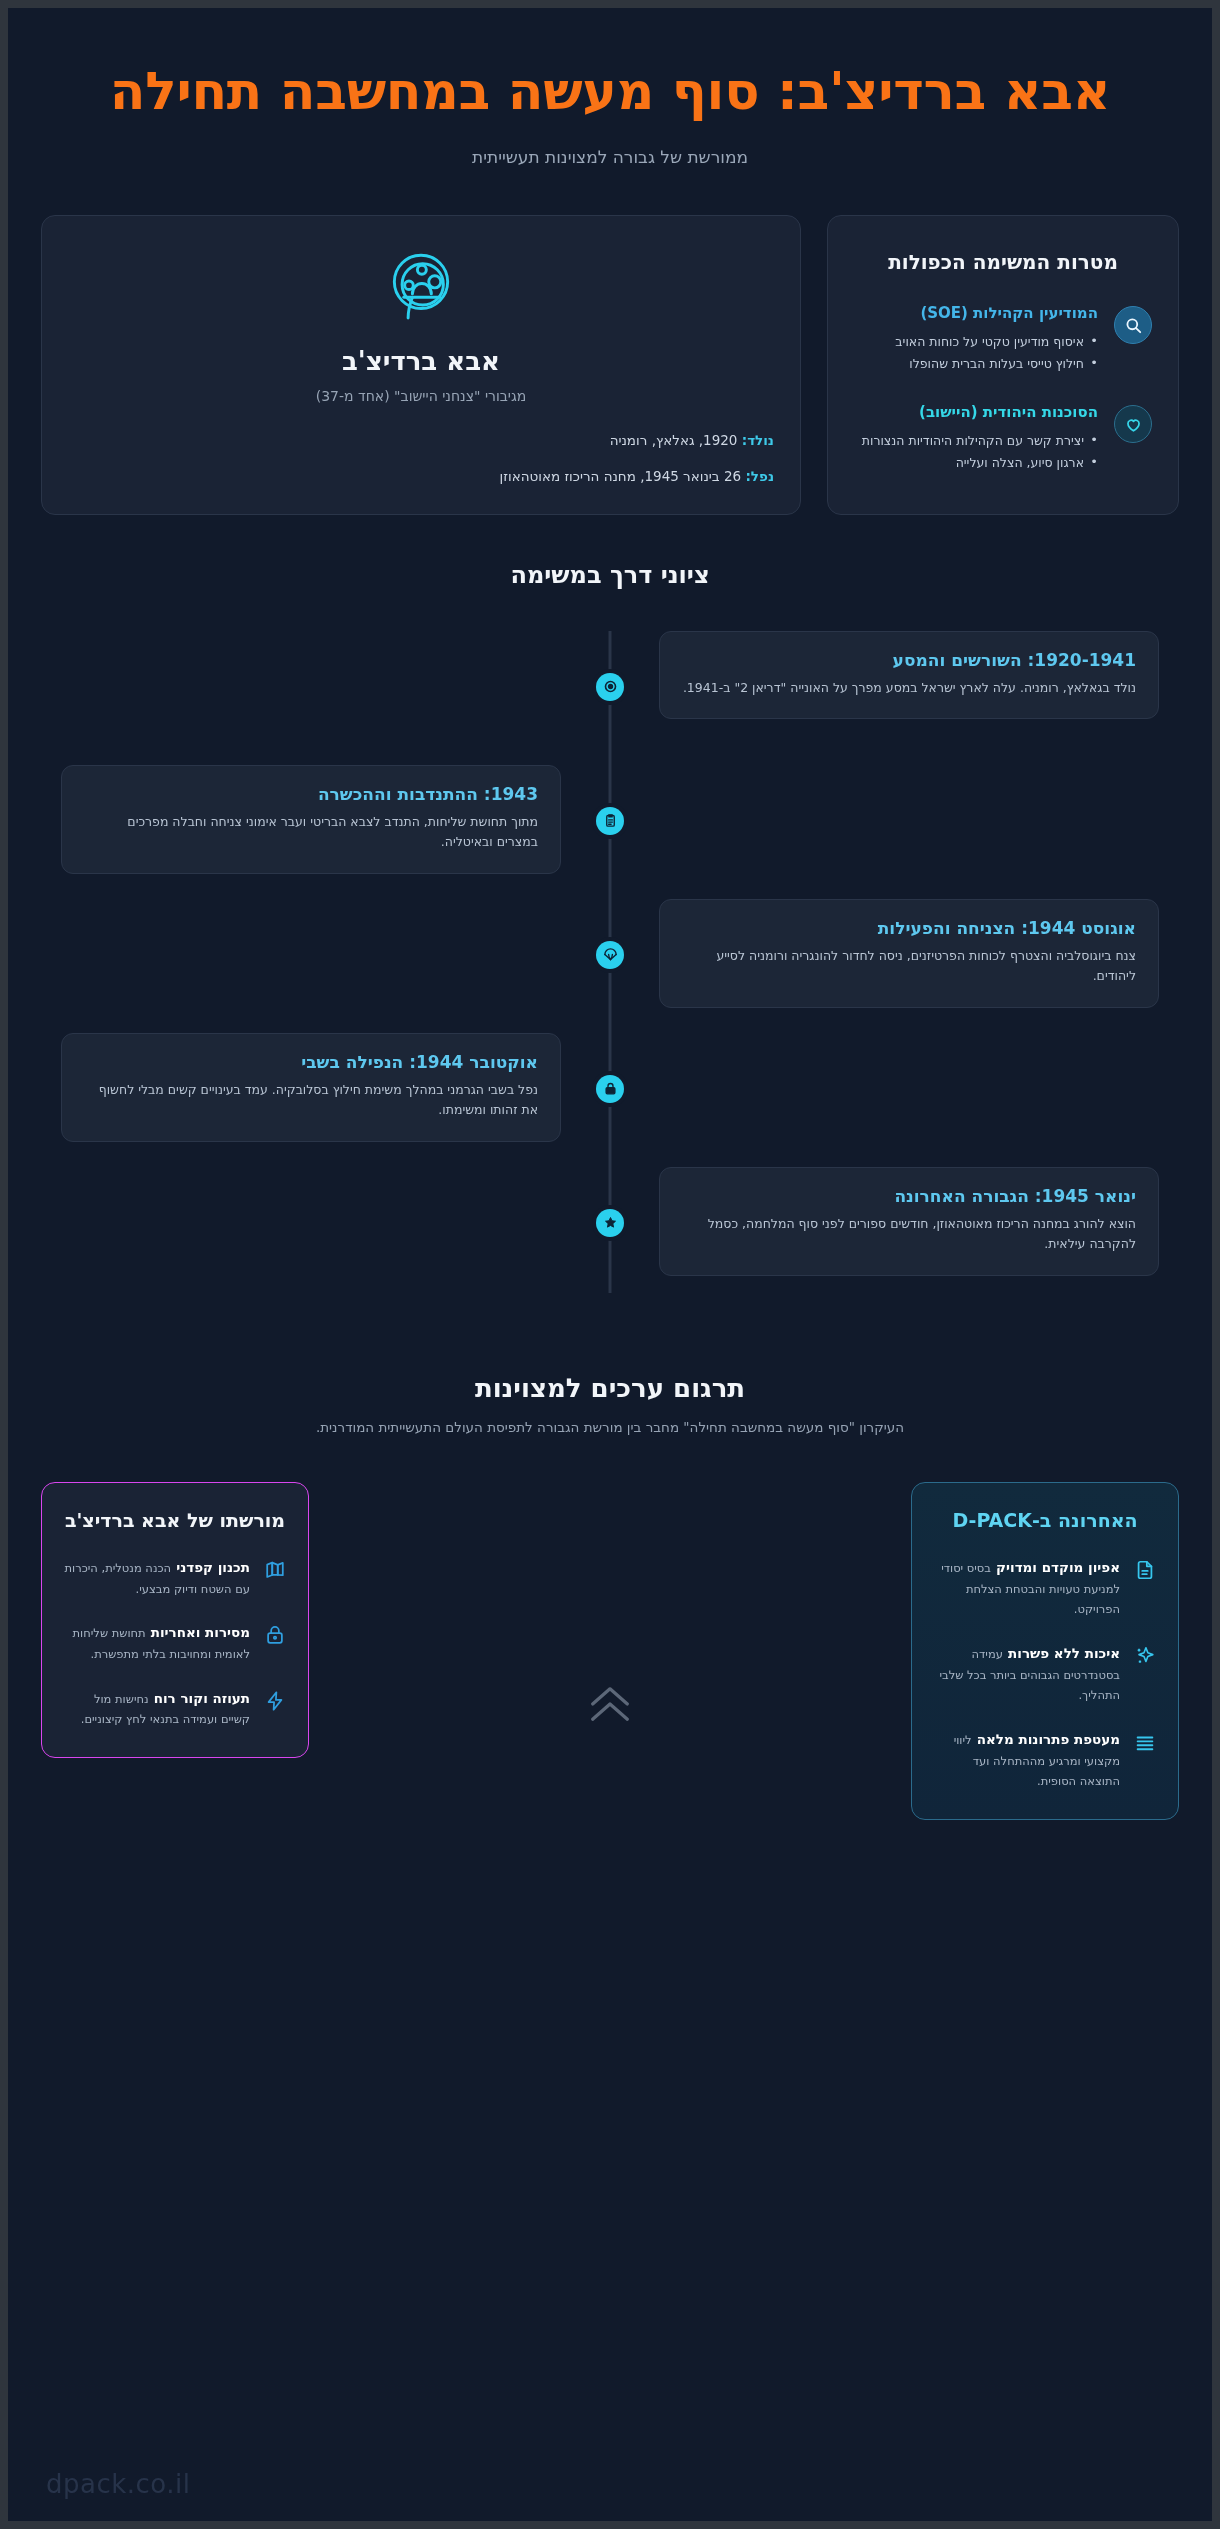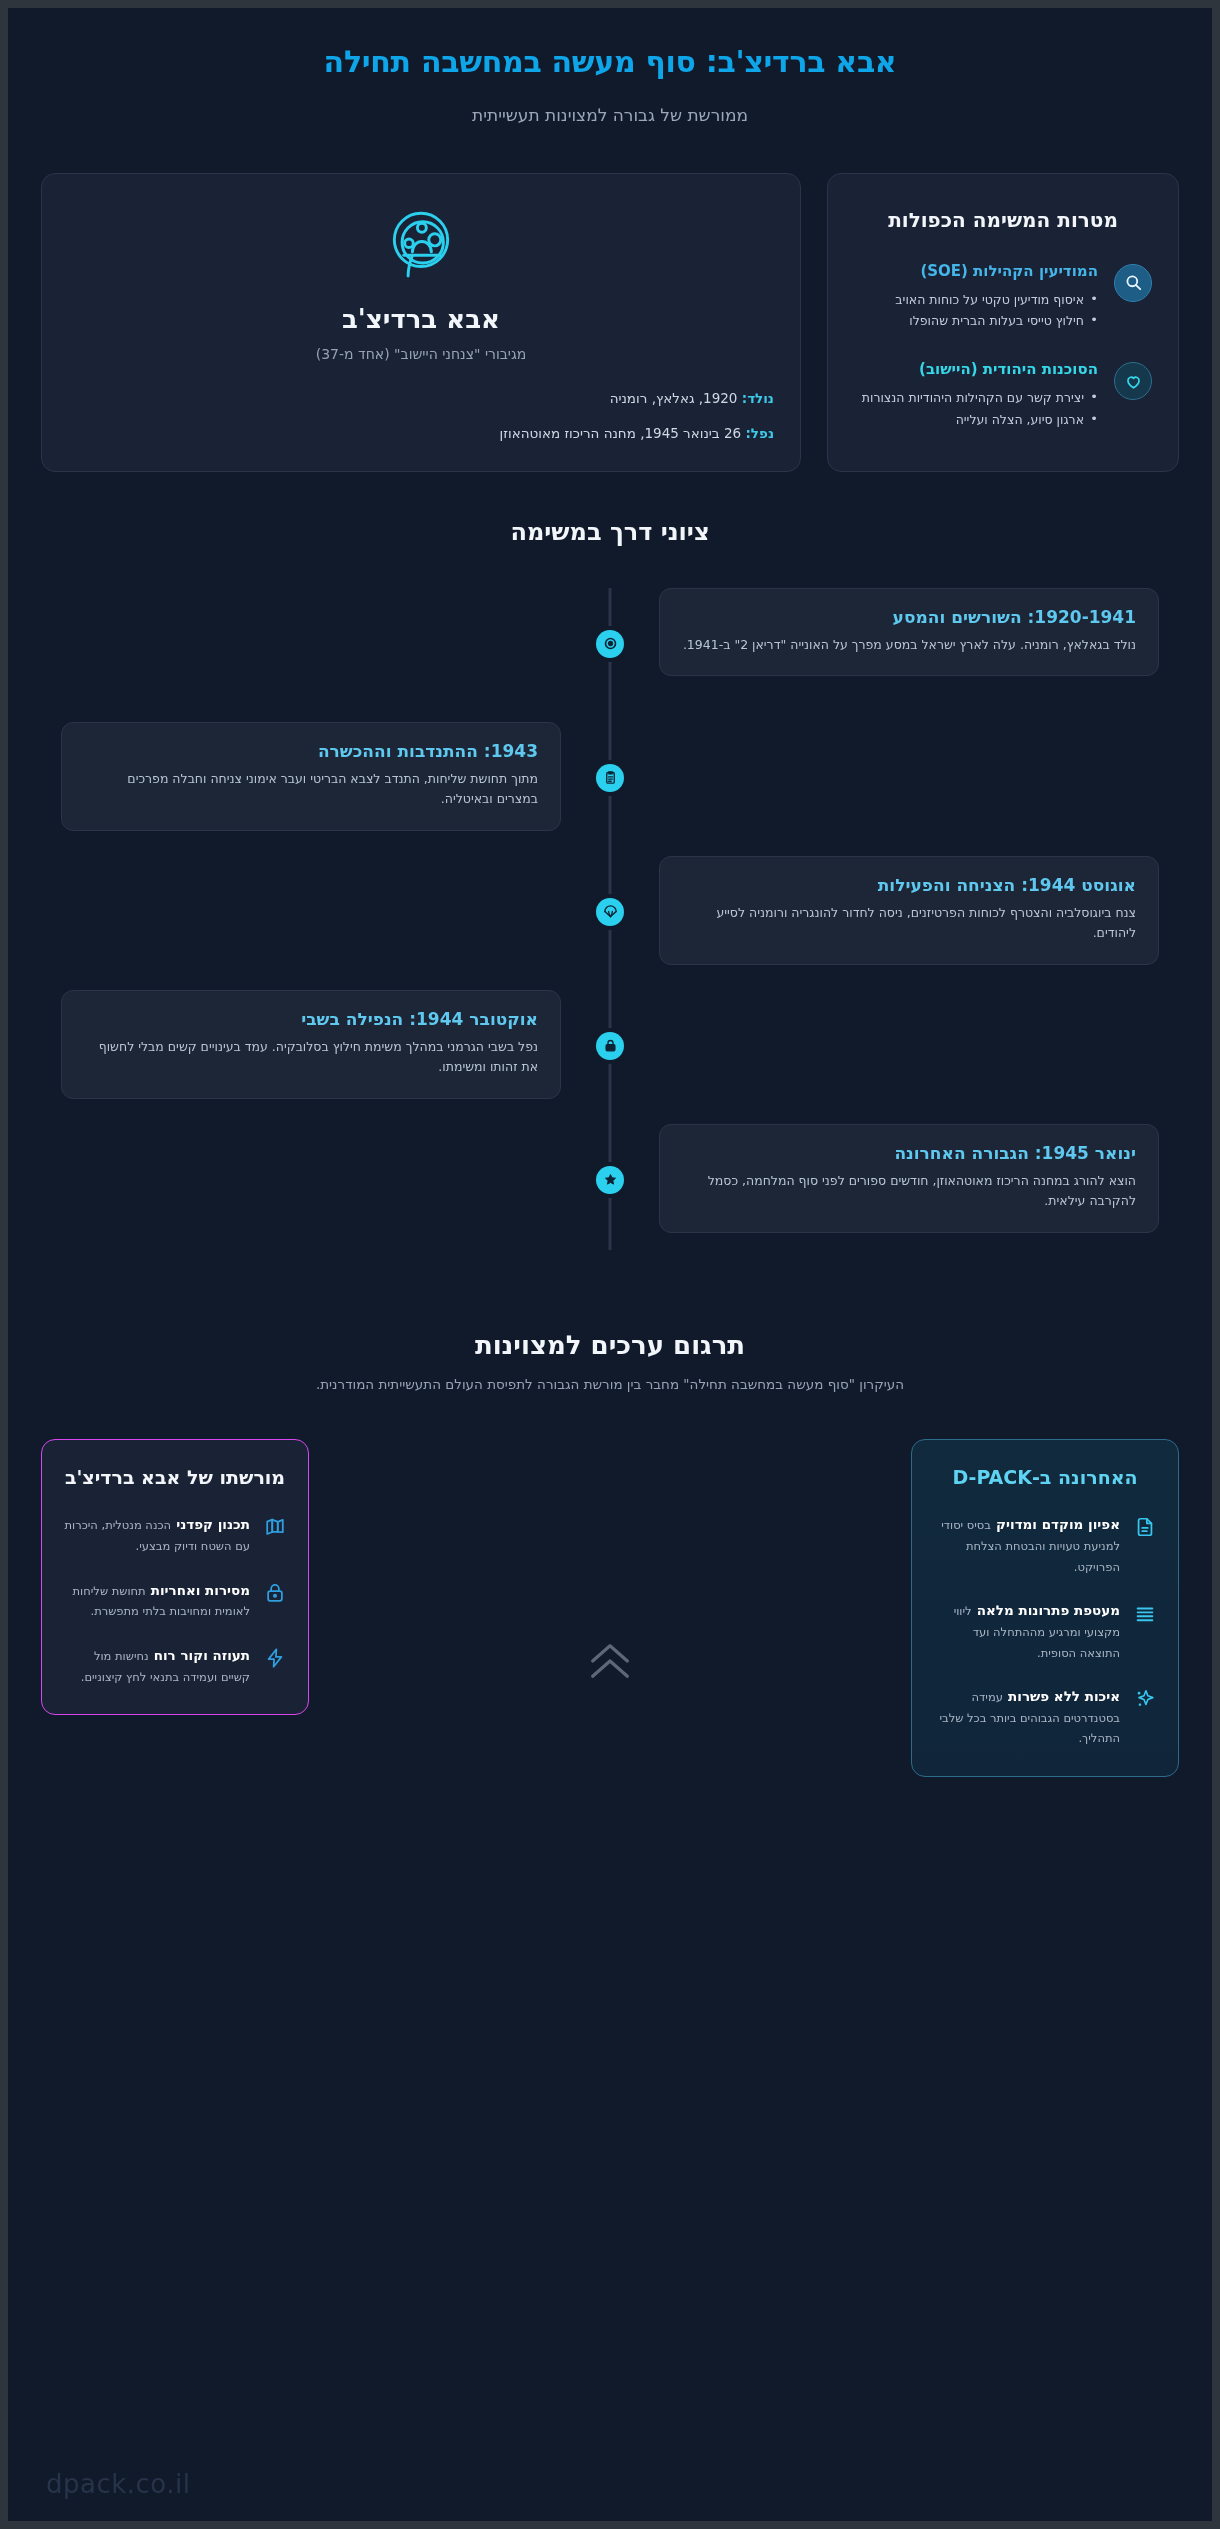--- a/index.html
+++ b/index.html
@@ -11,22 +11,22 @@
   .page {
     position:absolute; left:8px; top:8px;
     width:1204px; height:2513px;
     background:#111a2b;
     overflow:hidden;
   }
 
   
   .hero { padding:36px 60px 0; text-align:center; }
   .hero h1 {
-    font-size:30px; line-height:1.22; font-weight:700;
-    color:#0ea5e9; letter-spacing:-0.3px;
+    font-size:52px; line-height:1.22; font-weight:700;
+    color:#f97316; letter-spacing:-0.3px;margin-top:16px;
   }
   .hero .sub {
     margin-top:24px; font-size:17px; color:#9aa7b8; font-weight:400;
   }
 
   
   .top-grid {
     display:flex; gap:26px; padding:48px 33px 0;
     align-items:stretch;
   }
@@ -314,40 +314,40 @@
           </svg>
         </span>
         <span class="val-txt">
           <span class="val-t">אפיון מוקדם ומדויק</span>
           <span class="val-d">בסיס יסודי למניעת טעויות והבטחת הצלחת הפרויקט.</span>
         </span>
       </div>
 
       <div class="val-item">
         <span class="val-ico">
-          <svg viewBox="0 0 24 24" fill="none" stroke="#36c6ee" stroke-width="2.1" stroke-linecap="round">
-            <path d="M4 7h16M4 11.3h16M4 15.6h16M4 19.9h16"></path>
-          </svg>
-        </span>
-        <span class="val-txt">
-          <span class="val-t">מעטפת פתרונות מלאה</span>
-          <span class="val-d">ליווי מקצועי ומרגיע מההתחלה ועד התוצאה הסופית.</span>
-        </span>
-      </div>
-
-      <div class="val-item">
-        <span class="val-ico">
           <svg viewBox="0 0 24 24" fill="none" stroke="#36c6ee" stroke-width="1.8" stroke-linejoin="round">
             <path d="M13 3l2.1 5.4L20.5 10.5 15.1 12.6 13 18l-2.1-5.4L5.5 10.5 10.9 8.4z"></path>
             <path d="M5.5 4.2v3M4 5.7h3M6.5 16.8v2.6M5.2 18.1h2.6"></path>
           </svg>
         </span>
         <span class="val-txt">
           <span class="val-t">איכות ללא פשרות</span>
           <span class="val-d">עמידה בסטנדרטים הגבוהים ביותר בכל שלבי התהליך.</span>
+        </span>
+      </div>
+
+      <div class="val-item">
+        <span class="val-ico">
+          <svg viewBox="0 0 24 24" fill="none" stroke="#36c6ee" stroke-width="2.1" stroke-linecap="round">
+            <path d="M4 7h16M4 11.3h16M4 15.6h16M4 19.9h16"></path>
+          </svg>
+        </span>
+        <span class="val-txt">
+          <span class="val-t">מעטפת פתרונות מלאה</span>
+          <span class="val-d">ליווי מקצועי ומרגיע מההתחלה ועד התוצאה הסופית.</span>
         </span>
       </div>
     </div>
 
     <div class="chevrons">
       <svg viewBox="0 0 24 24" fill="none" stroke="#9aa7b8" stroke-width="1.5" stroke-linecap="round" stroke-linejoin="round">
         <path d="M4 12l8-7 8 7"></path>
           <path d="M4 19l8-7 8 7"></path>
       </svg>
     </div>

